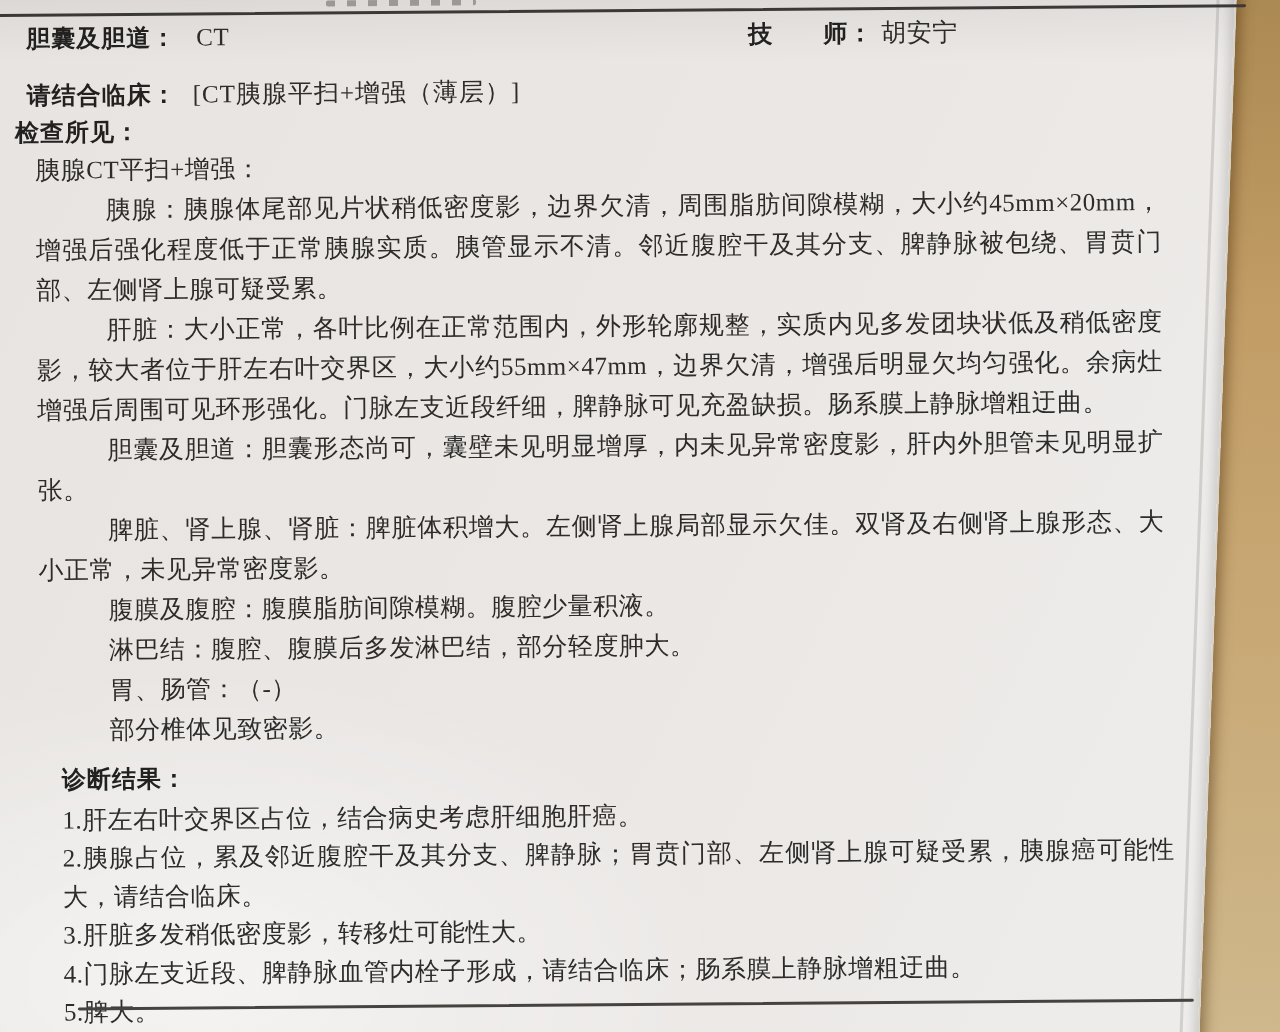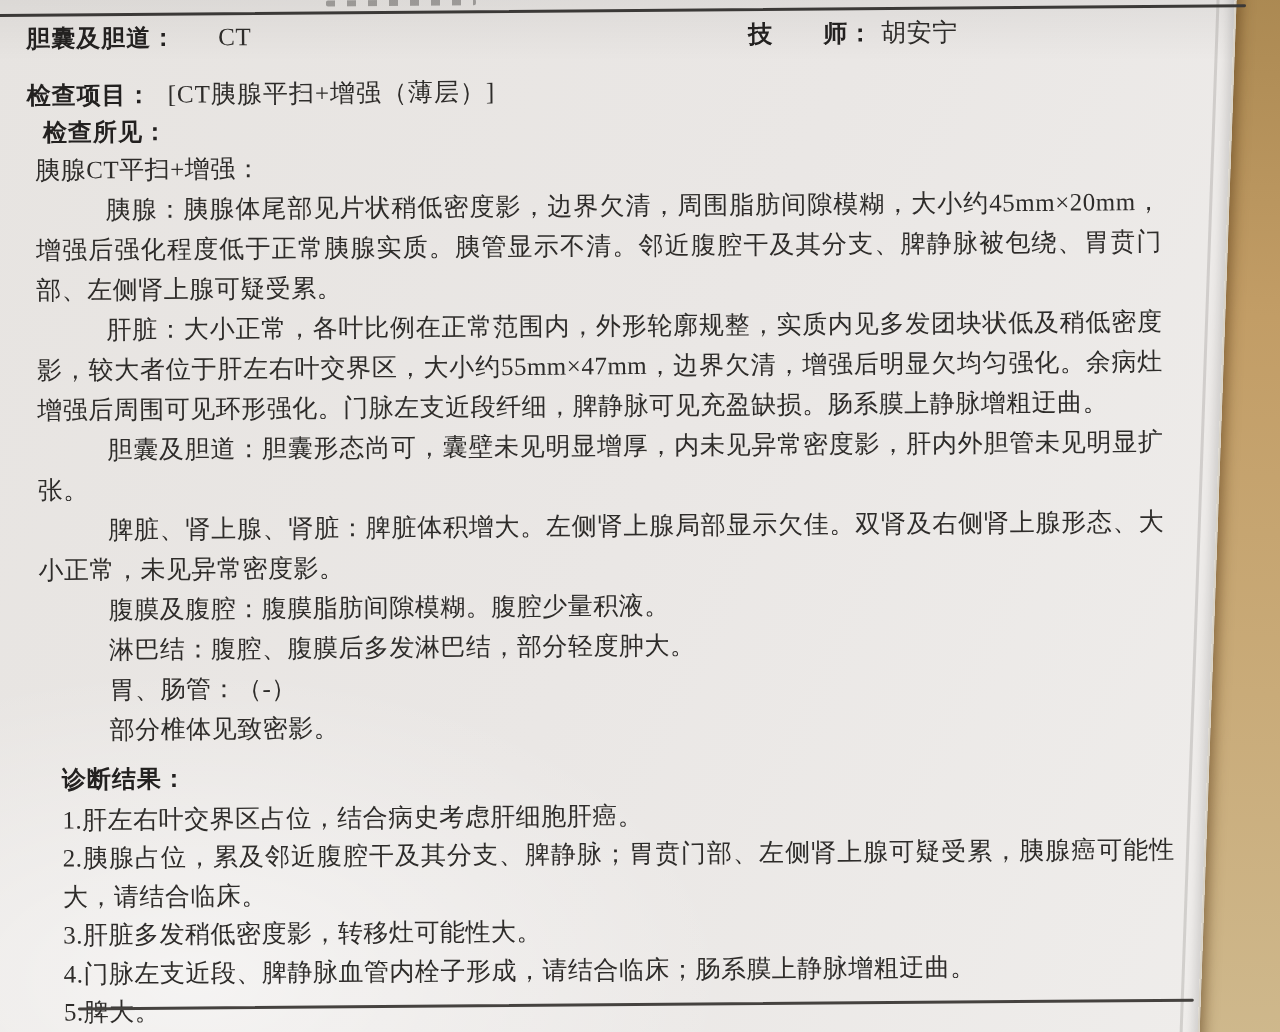--- a/index.html
+++ b/index.html
@@ -45,27 +45,27 @@
     border-radius:2px;
   }
 
   .lbl{
     font-family:"Liberation Sans","DejaVu Sans",sans-serif;
     font-weight:700;color:#232120;font-size:24px;letter-spacing:1px;
   }
   .val{font-size:25px;color:#2e2c2a;}
 
   .row-device{position:absolute;left:30px;top:18px;white-space:nowrap;}
-  .row-device .val{margin-left:42px;}
+  .row-device .val{margin-left:20px;}
   .tech-block{position:absolute;left:752px;top:18px;white-space:nowrap;}
   .tech-block .val{margin-left:8px;}
 
   .row-exam{position:absolute;left:30px;top:74px;white-space:nowrap;}
   .row-exam .val{margin-left:16px;letter-spacing:1px;}
-  .row-seen{position:absolute;left:46px;top:112px;white-space:nowrap;}
+  .row-seen{position:absolute;left:18px;top:112px;white-space:nowrap;}
 
   .findings{
     position:absolute;left:38px;top:146px;width:1126px;
     font-size:25px;line-height:40px;text-align:justify;
   }
   .findings p{margin:0;text-indent:70px;}
   .findings p.intro{text-indent:0;}
 
   .diagnosis{
     position:absolute;left:60px;top:756px;width:1112px;
@@ -89,21 +89,21 @@
 
     <div class="row-device">
       <span class="lbl">胆囊及胆道：</span><span class="val">CT</span>
     </div>
 
     <div class="tech-block">
       <span class="lbl">技　　师：</span><span class="val">胡安宁</span>
     </div>
 
     <div class="row-exam">
-      <span class="lbl">检查项目：</span><span class="val">[CT胰腺平扫+增强（薄层）]</span>
+      <span class="lbl">请结合临床：</span><span class="val">[CT胰腺平扫+增强（薄层）]</span>
     </div>
 
     <div class="row-seen">
       <span class="lbl">检查所见：</span>
     </div>
 
     <div class="findings">
       <p class="intro">胰腺CT平扫+增强：</p>
       <p>胰腺：胰腺体尾部见片状稍低密度影，边界欠清，周围脂肪间隙模糊，大小约45mm×20mm，增强后强化程度低于正常胰腺实质。胰管显示不清。邻近腹腔干及其分支、脾静脉被包绕、胃贲门部、左侧肾上腺可疑受累。</p>
       <p>肝脏：大小正常，各叶比例在正常范围内，外形轮廓规整，实质内见多发团块状低及稍低密度影，较大者位于肝左右叶交界区，大小约55mm×47mm，边界欠清，增强后明显欠均匀强化。余病灶增强后周围可见环形强化。门脉左支近段纤细，脾静脉可见充盈缺损。肠系膜上静脉增粗迂曲。</p>

